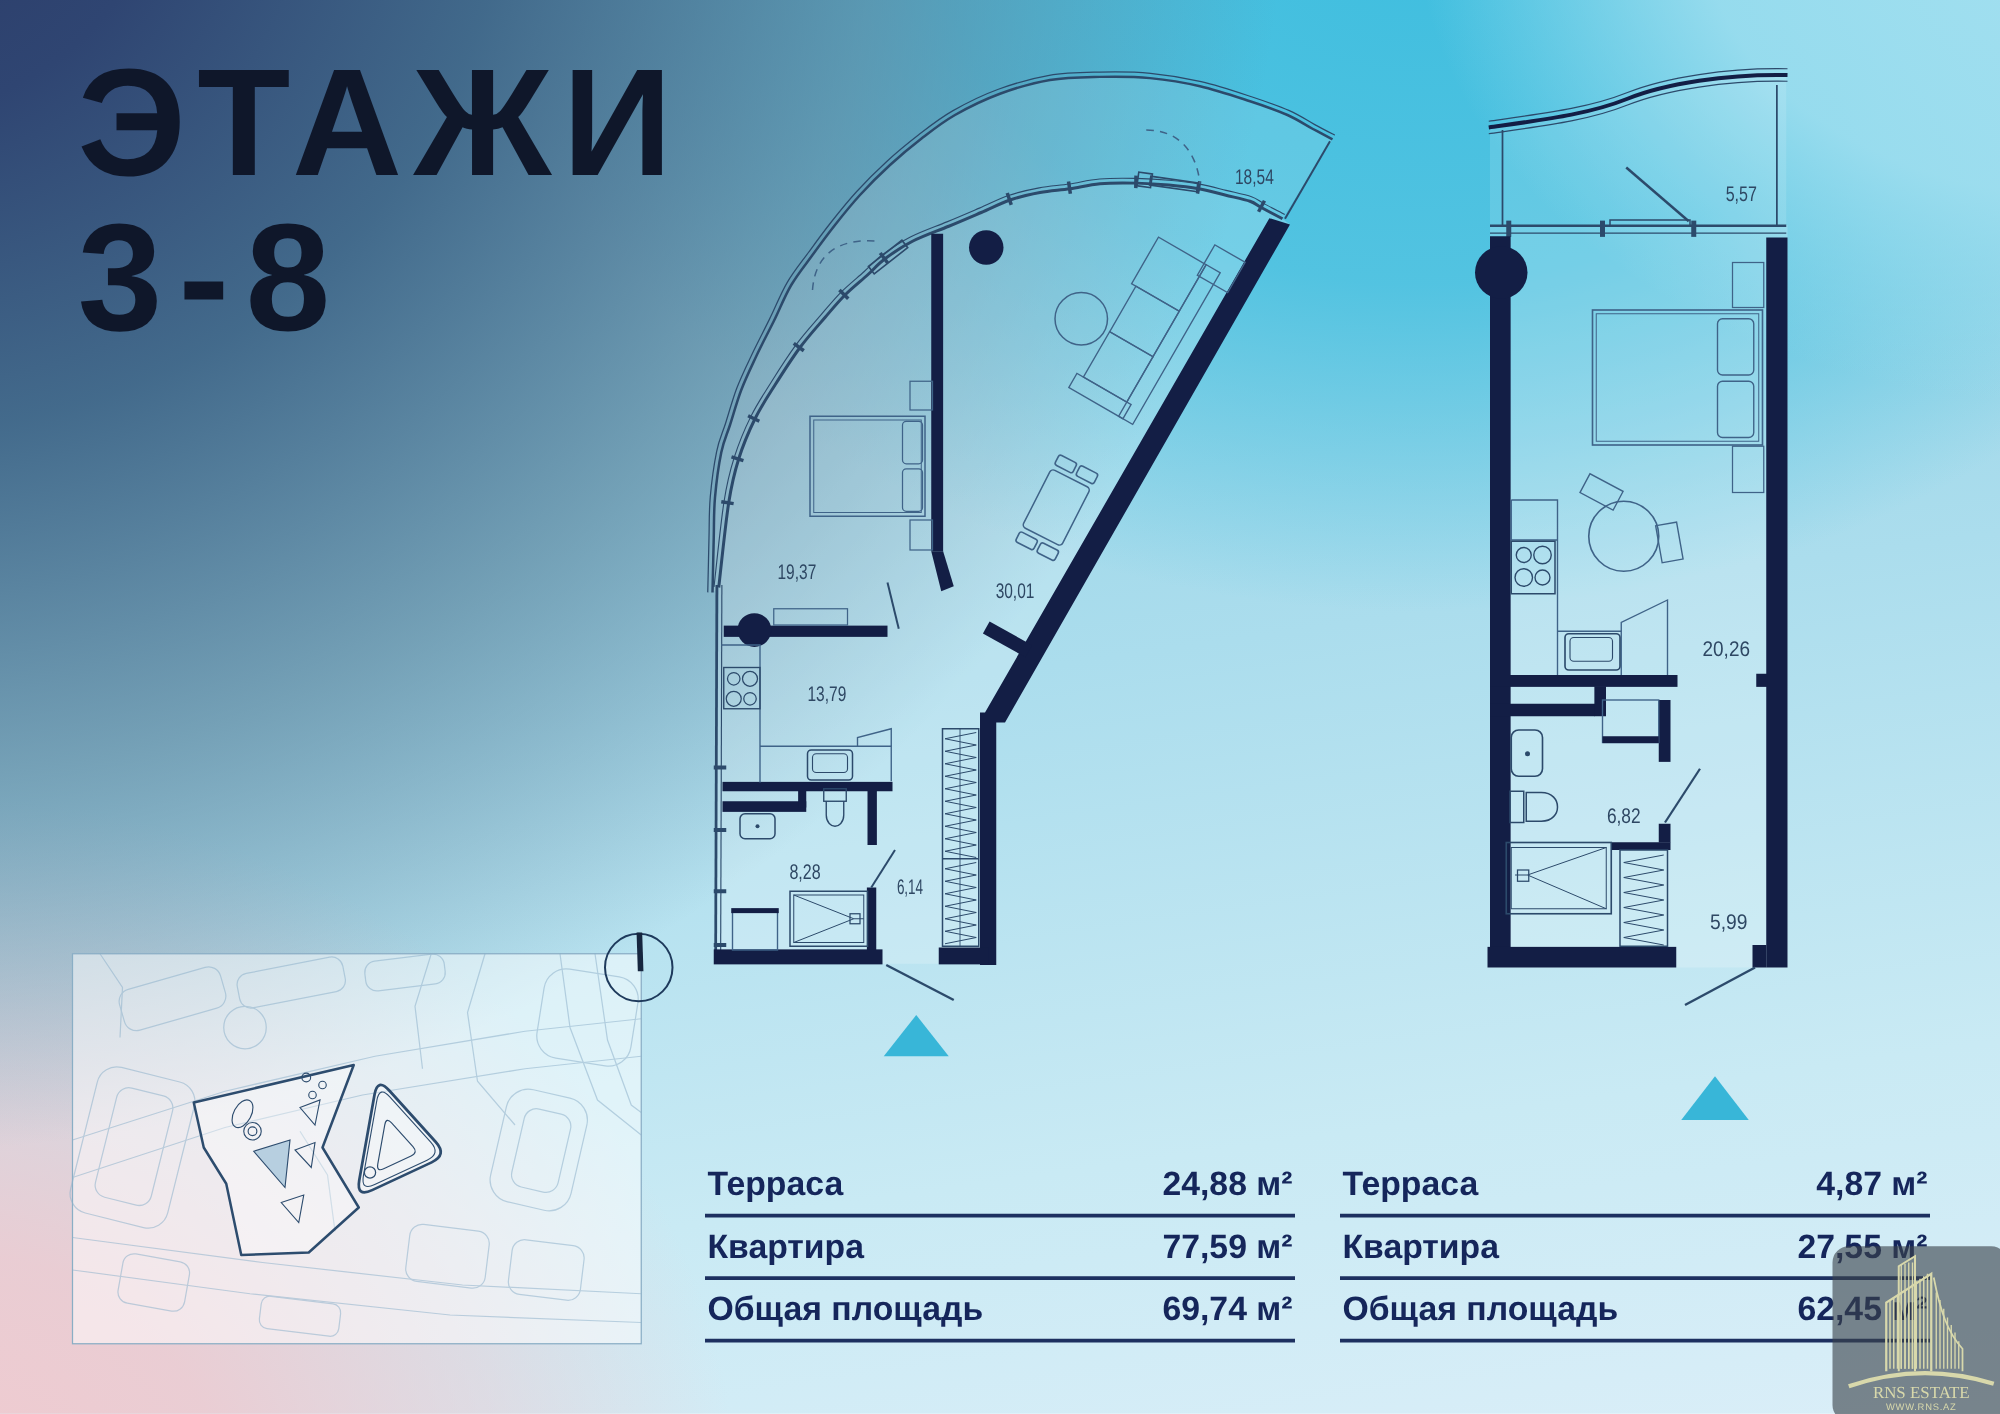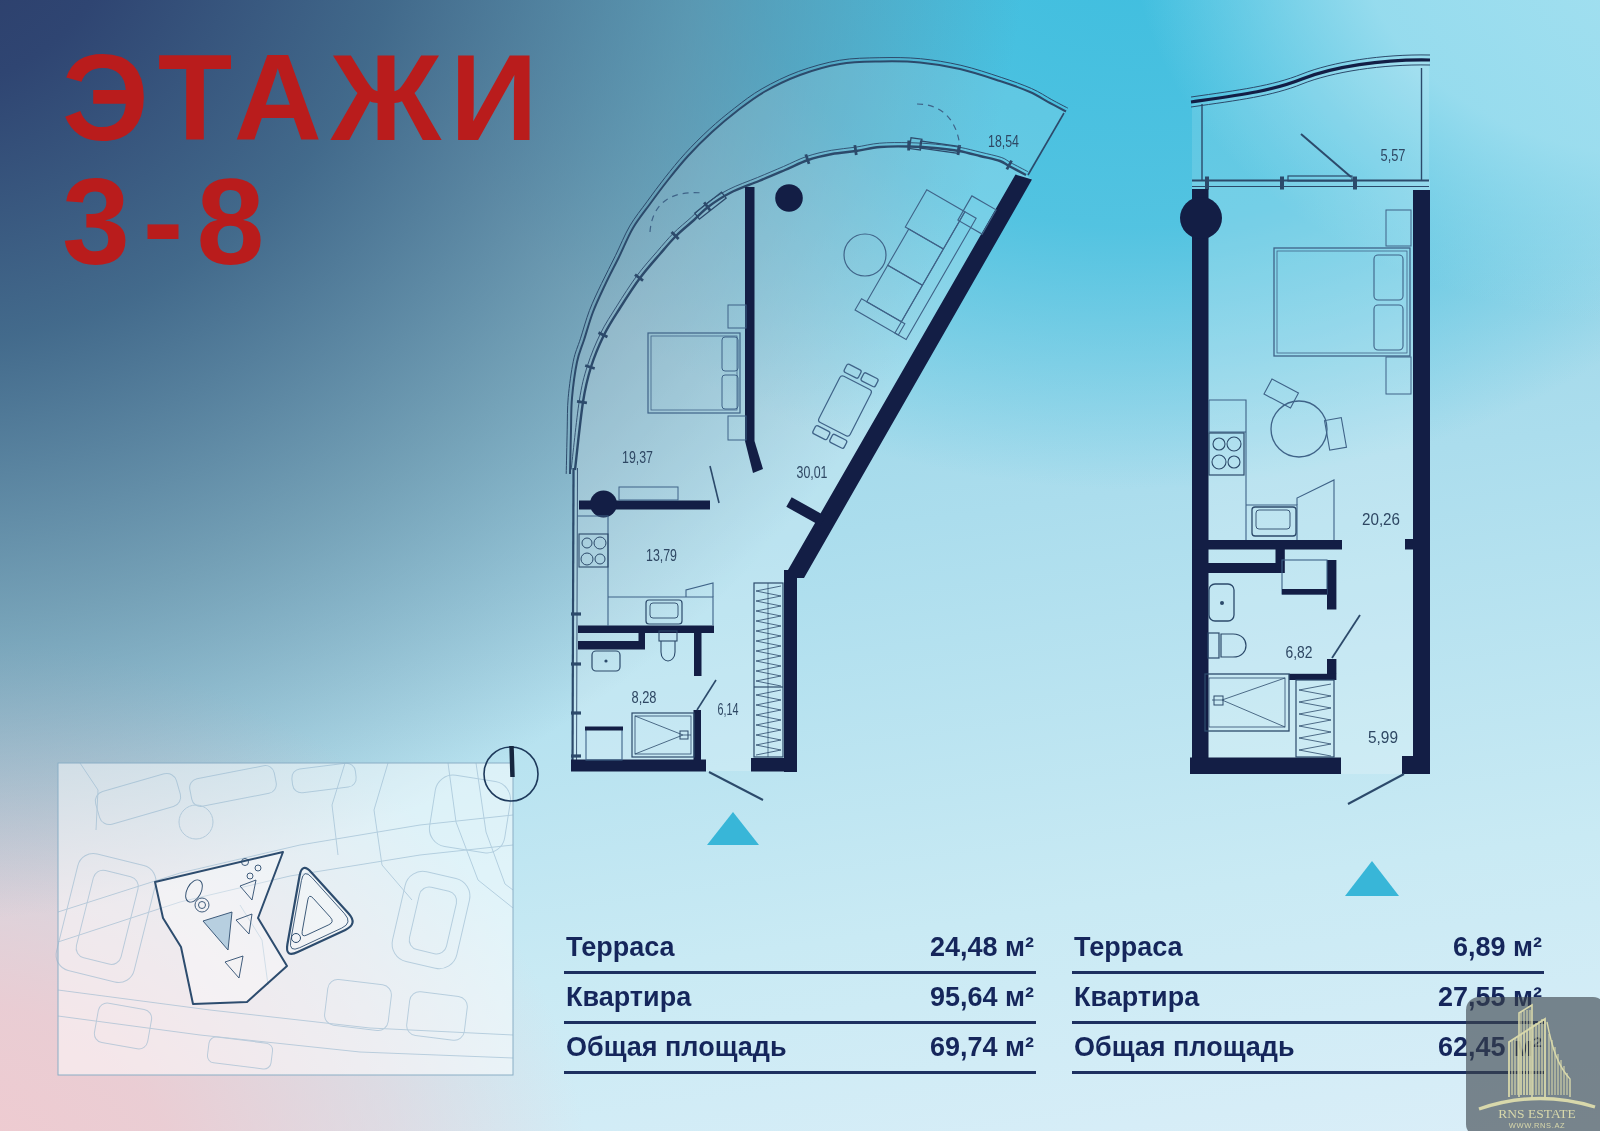--- a/index.html
+++ b/index.html
@@ -5,21 +5,21 @@
   html,body{margin:0;padding:0;}
   body{width:1600px;height:1131px;overflow:hidden;font-family:"Liberation Sans",sans-serif;}
   .bg{position:absolute;left:0;top:0;width:1600px;height:1131px;
     background:
       radial-gradient(1250px 1150px at -6% -10%, #2b3a66 0%, #2f4572 18%, rgba(58,95,130,0.9) 40%, rgba(90,130,155,0.66) 64%, rgba(120,160,180,0) 90%),
       radial-gradient(750px 660px at -3% 106%, rgba(240,202,207,1) 0%, rgba(238,201,207,0.88) 30%, rgba(238,201,207,0.45) 60%, rgba(238,201,208,0) 85%),
       radial-gradient(760px 560px at 104% -6%, rgba(163,224,240,1) 0%, rgba(163,224,240,0.85) 40%, rgba(163,224,240,0) 70%),
       radial-gradient(1080px 820px at 71% -6%, rgba(62,190,223,1) 0%, rgba(70,192,224,0.85) 36%, rgba(90,198,227,0) 68%),
       linear-gradient(172deg, #7fc7dd 0%, #97d4e6 25%, #abdded 48%, #c9eaf4 78%, #daeef8 100%);
   }
-  .title{position:absolute;left:62px;top:36px;color:#b91c1c;font-weight:bold;
+  .title{position:absolute;left:62px;top:36px;color:#0f172a;font-weight:bold;
     font-size:122px;line-height:124px;letter-spacing:9px;}
   .tbl{position:absolute;width:472px;color:#15265b;font-weight:bold;font-size:27px;}
   .row{position:absolute;left:0;width:100%;border-bottom:3px solid #1d3060;height:44px;text-align:right;}
   .row .lab{position:absolute;left:2px;bottom:8px;}
   .row .val{position:absolute;right:2px;bottom:8px;}
   .logo{position:absolute;left:1466px;top:997px;width:140px;height:140px;border-radius:13px;
     background:rgba(58,66,74,0.62);}
 </style>
 </head>
 <body>
@@ -339,39 +339,39 @@
 <circle cx="511" cy="774" r="27" stroke="#1e3a5c" stroke-width="1.6" fill="none"></circle>
 <line x1="511.5" y1="746" x2="512.5" y2="777" stroke="#16263f" stroke-width="4.5"></line>
 </svg>
 
 <div class="title">ЭТАЖИ<br><span style="letter-spacing:13px">3-8</span></div>
 
 <div class="tbl" style="left:564px;top:920px;">
 
   <div class="row" style="top:7px;">
       <span class="lab">Терраса</span>
-      <span class="val">24,48 м²</span>
+      <span class="val">24,88 м²</span>
     </div>
 
   <div class="row" style="top:57px;">
       <span class="lab">Квартира</span>
-      <span class="val">95,64 м²</span>
+      <span class="val">77,59 м²</span>
     </div>
 
   <div class="row" style="top:107px;">
       <span class="lab">Общая площадь</span>
       <span class="val">69,74 м²</span>
     </div>
 </div>
 
 <div class="tbl" style="left:1072px;top:920px;">
 
   <div class="row" style="top:7px;">
       <span class="lab">Терраса</span>
-      <span class="val">6,89 м²</span>
+      <span class="val">4,87 м²</span>
     </div>
 
   <div class="row" style="top:57px;">
       <span class="lab">Квартира</span>
       <span class="val">27,55 м²</span>
     </div>
 
   <div class="row" style="top:107px;">
       <span class="lab">Общая площадь</span>
       <span class="val">62,45 м²</span>

